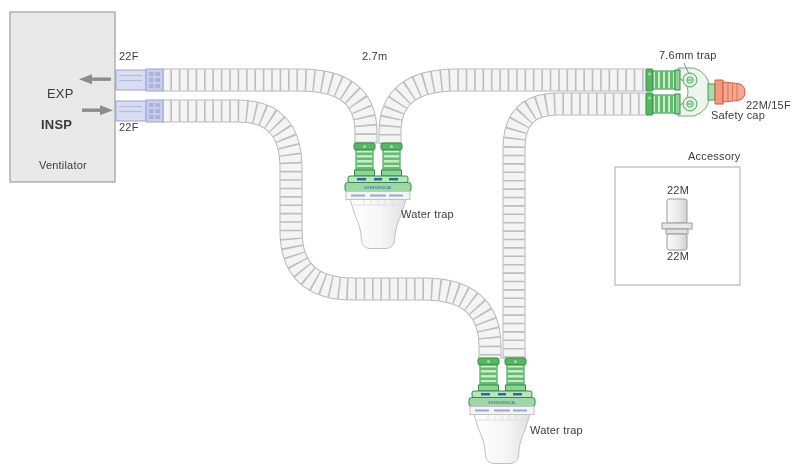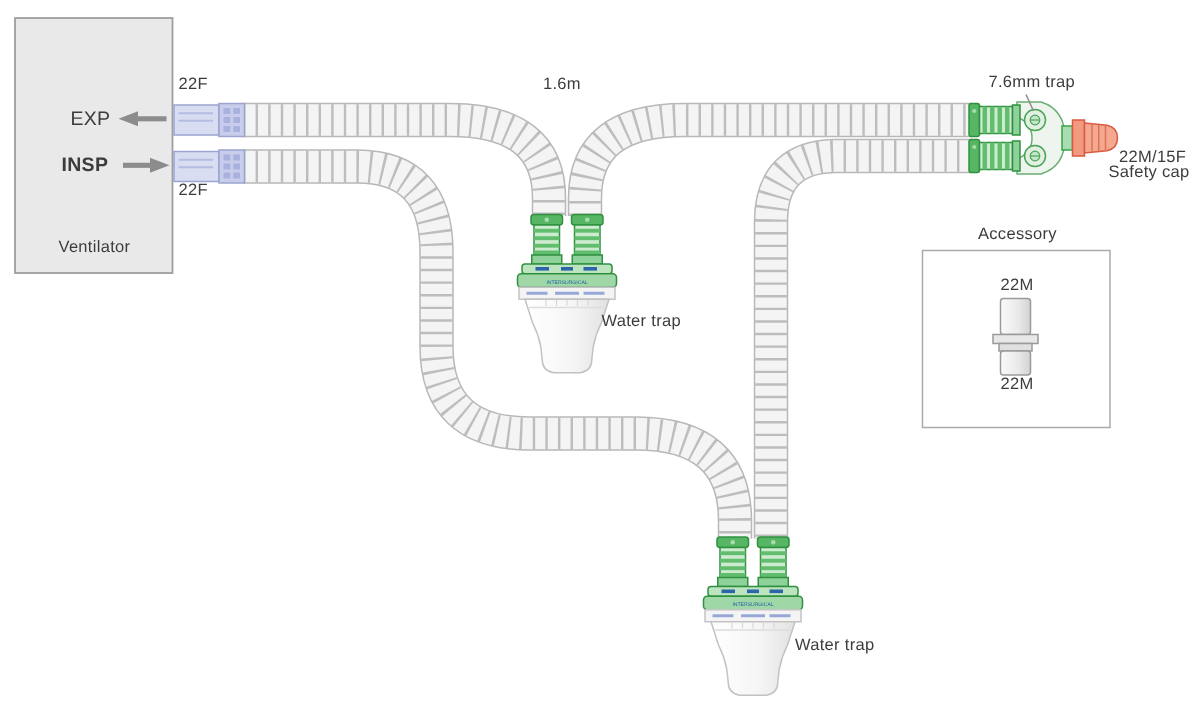--- a/index.html
+++ b/index.html
@@ -1,20 +1,20 @@
 <!DOCTYPE html>
 <html><head>
 <meta charset="utf-8">
 <style>
   html,body{margin:0;padding:0;background:#ffffff;}
   .stage{position:relative;width:800px;height:472px;background:#ffffff;overflow:hidden;
          font-family:"Liberation Sans", sans-serif;}
   .stage svg{position:absolute;left:0;top:0;}
   .lbl{position:absolute;font-size:11px;color:#3c3c3c;white-space:nowrap;letter-spacing:.2px;line-height:1;}
-  .lbl.big{font-size:13px;}
+  .lbl.big{font-size:13px;margin-top:15px;}
 </style>
 </head>
 <body>
 
 <div class="stage">
 
 <svg width="800" height="472" viewBox="0 0 800 472">
   <defs>
     <linearGradient id="cupg" x1="0" y1="0" x2="1" y2="0">
       <stop offset="0" stop-color="#ffffff"></stop>
@@ -185,23 +185,23 @@
     <rect x="666" y="229" width="22" height="5" fill="#e0e0e0" stroke="#9a9a9a" stroke-width="1"></rect>
     <rect x="667" y="234" width="20" height="16" rx="2" fill="url(#adg)" stroke="#9a9a9a" stroke-width="1"></rect>
   </g>
 </svg>
 
 <div class="lbl big" style="left:47px;top:72px;">EXP</div>
 <div class="lbl big" style="left:41px;top:103px;font-weight:bold;">INSP</div>
 <div class="lbl" style="left:39px;top:160px;">Ventilator</div>
 <div class="lbl" style="left:119px;top:51px;">22F</div>
 <div class="lbl" style="left:119px;top:122px;">22F</div>
-<div class="lbl" style="left:362px;top:51px;">1.6m</div>
+<div class="lbl" style="left:362px;top:51px;">2.7m</div>
 <div class="lbl" style="left:401px;top:209px;">Water trap</div>
 <div class="lbl" style="left:659px;top:50px;">7.6mm trap</div>
 <div class="lbl" style="left:746px;top:100px;">22M/15F</div>
-<div class="lbl" style="left:711px;top:110px;margin-left:28px;">Safety cap</div>
-<div class="lbl" style="left:652px;top:151px;">Accessory</div>
+<div class="lbl" style="left:711px;top:110px;">Safety cap</div>
+<div class="lbl" style="left:688px;top:151px;">Accessory</div>
 <div class="lbl" style="left:667px;top:185px;">22M</div>
 <div class="lbl" style="left:667px;top:251px;">22M</div>
 <div class="lbl" style="left:530px;top:425px;">Water trap</div>
 
 </div>
 
 </body></html>

